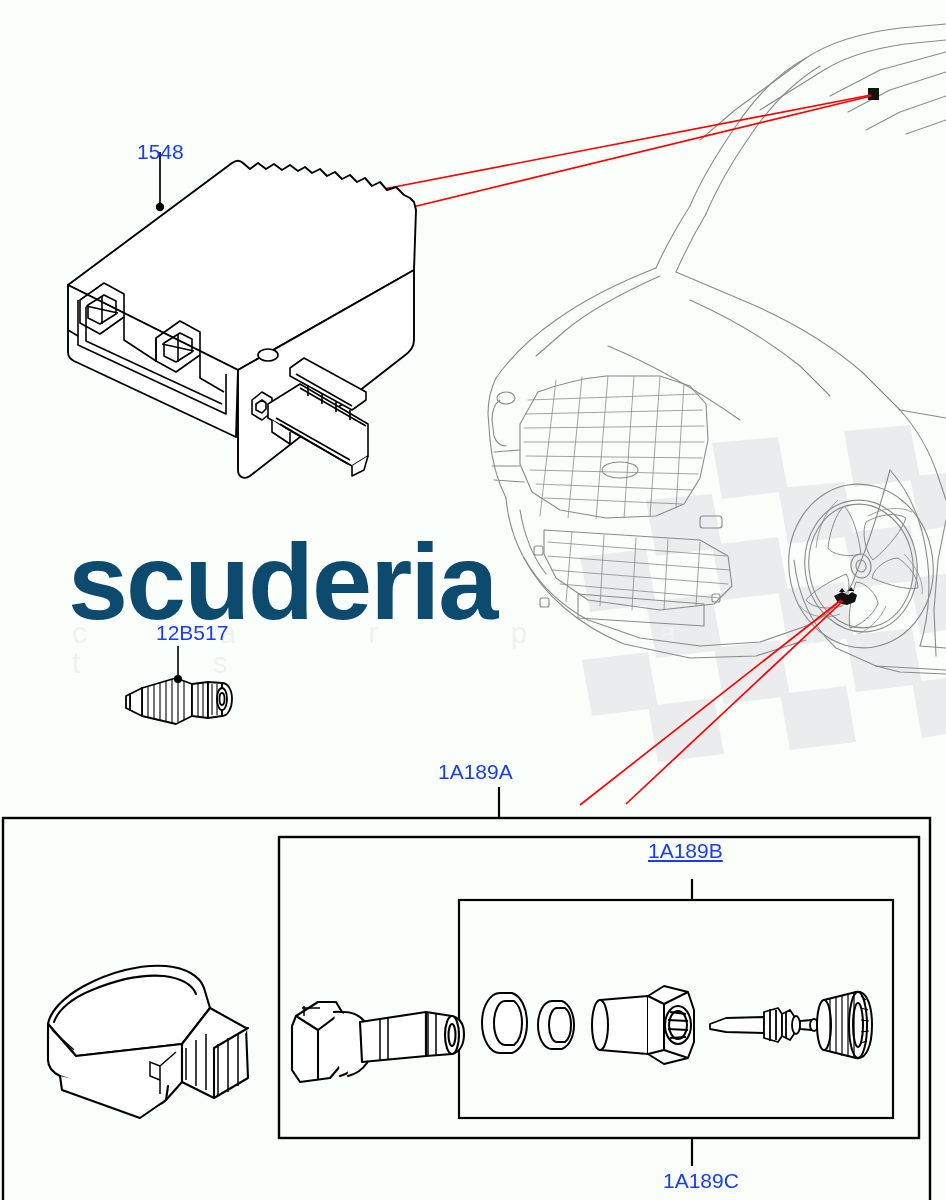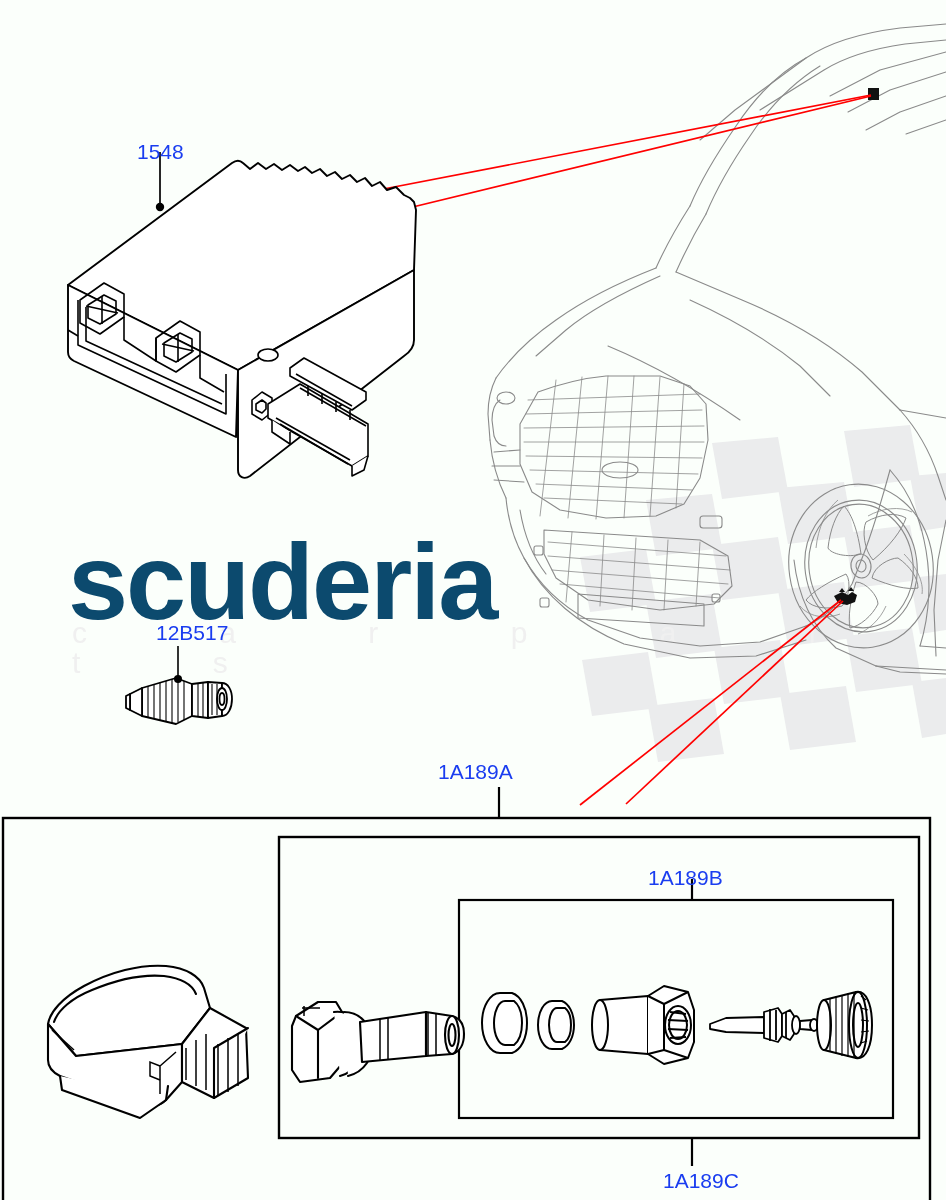--- a/index.html
+++ b/index.html
@@ -41,21 +41,21 @@
     position:absolute;
     font-size:21px;
     color:#1a3df0;
     white-space:nowrap;
     line-height:1;
     user-select:none;
   }
   .lbl-1548   {left:137px; top:129px;margin-top:12px;}
   .lbl-12b517 {left:156px; top:622px;}
   .lbl-1a189a {left:438px; top:761px;}
-  .lbl-1a189c {left:648px; top:867px;}
+  .lbl-1a189c {left:648px; top:840px;text-decoration:underline;}
   .lbl-1a189b {left:650px; top:1170px;margin-left:13px;}
 </style>
 </head>
 <body>
 
 <div id="stage">
 
   <div class="layer">
     
     <svg width="946" height="1200">

